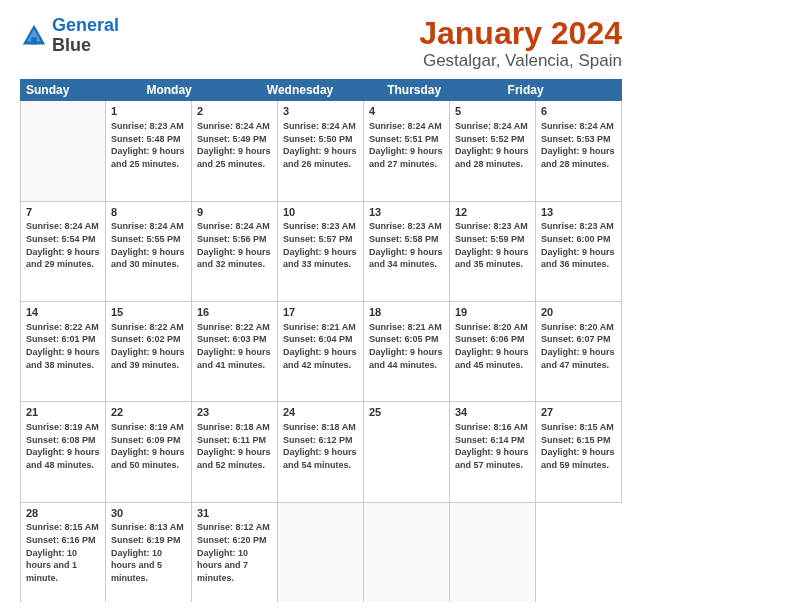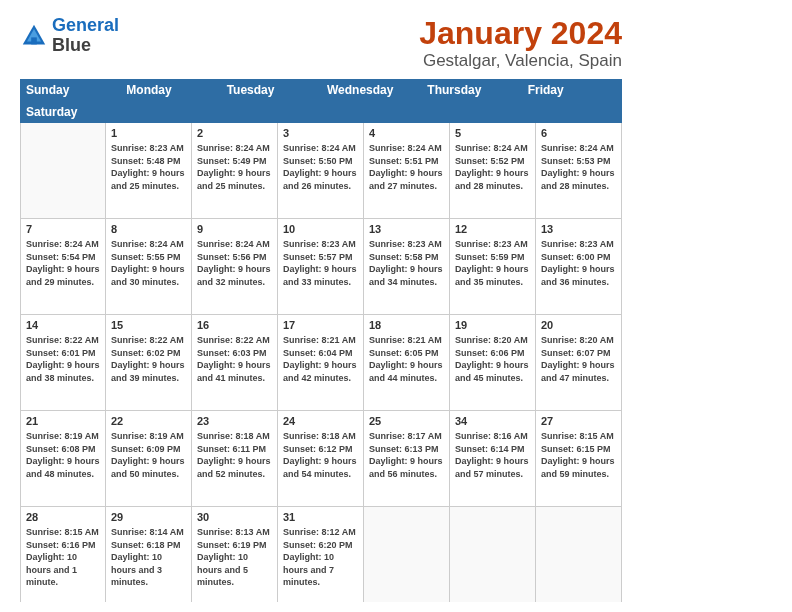--- a/index.html
+++ b/index.html
@@ -54,21 +54,21 @@
       font-size: 17px;
       color: #555;
     }
     .calendar {
       flex: 1;
       display: flex;
       flex-direction: column;
     }
     .cal-header {
       display: grid;
-      grid-template-columns: repeat(6, 1fr);
+      grid-template-columns: repeat(5, 1fr);
       background: #2e6da4;
     }
     .cal-header-cell {
       color: #fff;
       font-size: 12px;
       font-weight: bold;
       padding: 4px 6px;
       text-align: left;
     }
     .cal-body {
@@ -132,25 +132,23 @@
     <div class="title-block">
       <div class="main-title">January 2024</div>
       <div class="subtitle">Gestalgar, Valencia, Spain</div>
     </div>
   </div>
 
   <div class="calendar">
     <div class="cal-header">
     <div class="cal-header-cell">Sunday</div>
         <div class="cal-header-cell">Monday</div>
-        <div class="cal-header-cell">Tuesday</div>
         <div class="cal-header-cell">Wednesday</div>
         <div class="cal-header-cell">Thursday</div>
         <div class="cal-header-cell">Friday</div>
-        <div class="cal-header-cell">Saturday</div>
       </div>
     <div class="cal-body">
     <div class="cal-week">
           <div class="cal-cell empty"></div>
           <div class="cal-cell">
             <span class="day-num">1</span>
             <div class="cal-cell-inner">Sunrise: 8:23 AM<br>Sunset: 5:48 PM<br>Daylight: 9 hours and 25 minutes.</div>
           </div>
           <div class="cal-cell">
             <span class="day-num">2</span>
@@ -245,39 +243,34 @@
           <div class="cal-cell">
             <span class="day-num">23</span>
             <div class="cal-cell-inner">Sunrise: 8:18 AM<br>Sunset: 6:11 PM<br>Daylight: 9 hours and 52 minutes.</div>
           </div>
           <div class="cal-cell">
             <span class="day-num">24</span>
             <div class="cal-cell-inner">Sunrise: 8:18 AM<br>Sunset: 6:12 PM<br>Daylight: 9 hours and 54 minutes.</div>
           </div>
           <div class="cal-cell">
             <span class="day-num">25</span>
-            <div class="cal-cell-inner">Sunrise: 8:17 AM<br>Sunset: 6:13 PM<br>Daylight: 9 hours and 56 minutes.</div>
           </div>
           <div class="cal-cell">
             <span class="day-num">34</span>
             <div class="cal-cell-inner">Sunrise: 8:16 AM<br>Sunset: 6:14 PM<br>Daylight: 9 hours and 57 minutes.</div>
           </div>
           <div class="cal-cell">
             <span class="day-num">27</span>
             <div class="cal-cell-inner">Sunrise: 8:15 AM<br>Sunset: 6:15 PM<br>Daylight: 9 hours and 59 minutes.</div>
           </div>
         </div>
         <div class="cal-week">
           <div class="cal-cell">
             <span class="day-num">28</span>
             <div class="cal-cell-inner">Sunrise: 8:15 AM<br>Sunset: 6:16 PM<br>Daylight: 10 hours and 1 minute.</div>
-          </div>
-          <div class="cal-cell">
-            <span class="day-num">29</span>
-            <div class="cal-cell-inner">Sunrise: 8:14 AM<br>Sunset: 6:18 PM<br>Daylight: 10 hours and 3 minutes.</div>
           </div>
           <div class="cal-cell">
             <span class="day-num">30</span>
             <div class="cal-cell-inner">Sunrise: 8:13 AM<br>Sunset: 6:19 PM<br>Daylight: 10 hours and 5 minutes.</div>
           </div>
           <div class="cal-cell">
             <span class="day-num">31</span>
             <div class="cal-cell-inner">Sunrise: 8:12 AM<br>Sunset: 6:20 PM<br>Daylight: 10 hours and 7 minutes.</div>
           </div>
           <div class="cal-cell empty"></div>

